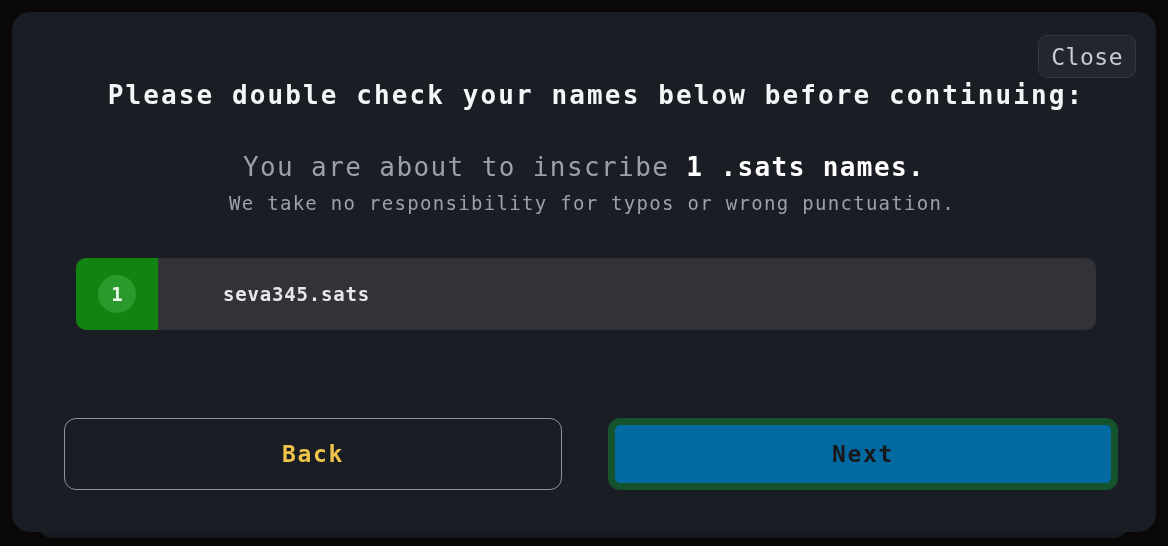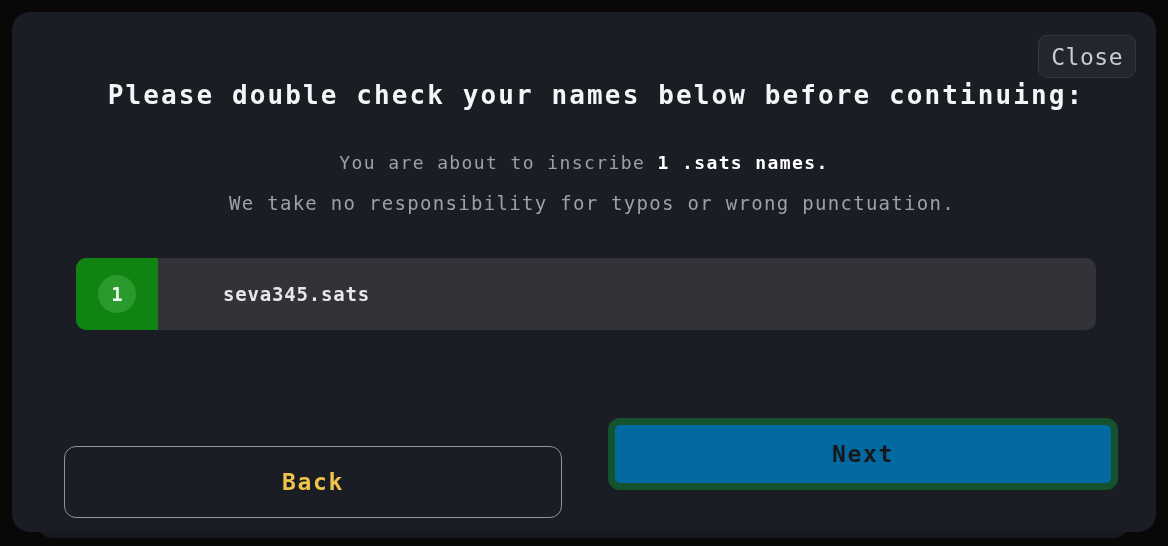--- a/index.html
+++ b/index.html
@@ -84,21 +84,21 @@
     padding-left: 24px;
   }
 
   .subline-1 {
     position: absolute;
     left: 0;
     right: 0;
     top: 140px;
     text-align: center;
     font-family: "DejaVu Sans Mono", "Liberation Mono", monospace;
-    font-size: 18px;
+    font-size: 26px;
     letter-spacing: 1.4px;
     color: #9ba1ab;
     white-space: nowrap;
   }
   .subline-1 .strong {
     color: #ffffff;
     font-weight: bold;
   }
 
   .subline-2 {
@@ -187,21 +187,20 @@
     font-weight: bold;
     letter-spacing: 1.6px;
     cursor: pointer;
     box-sizing: border-box;
   }
 
   .btn-back {
     background: transparent;
     border: 1px solid #90939b;
     color: #f0c44a;
-    margin-top: 28px;
   }
 
   .btn-next {
     background: #0369a1;
     border: 7px solid #14532d;
     color: #18171a;
   }
 </style>
 </head>
 <body>

